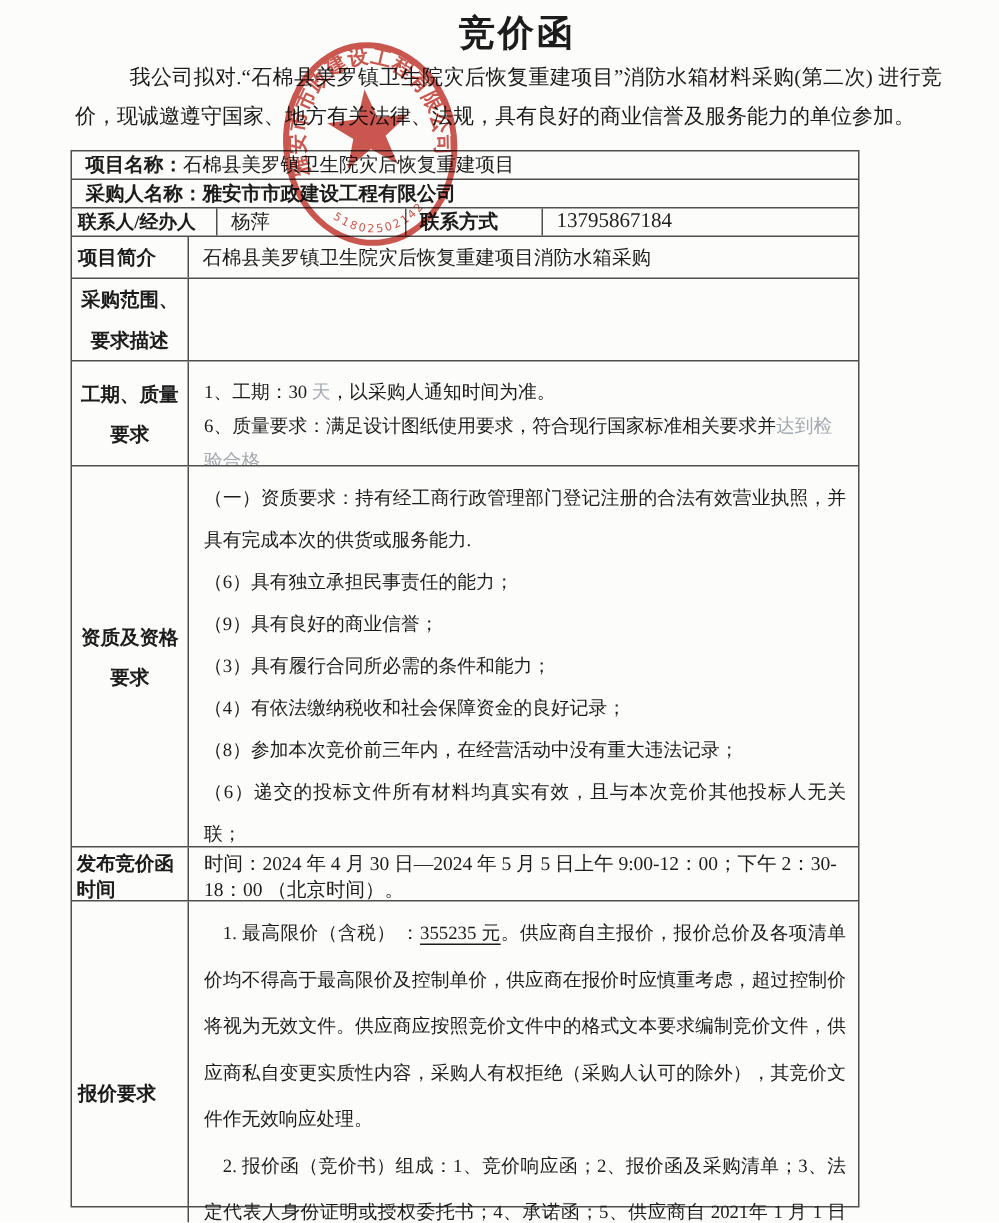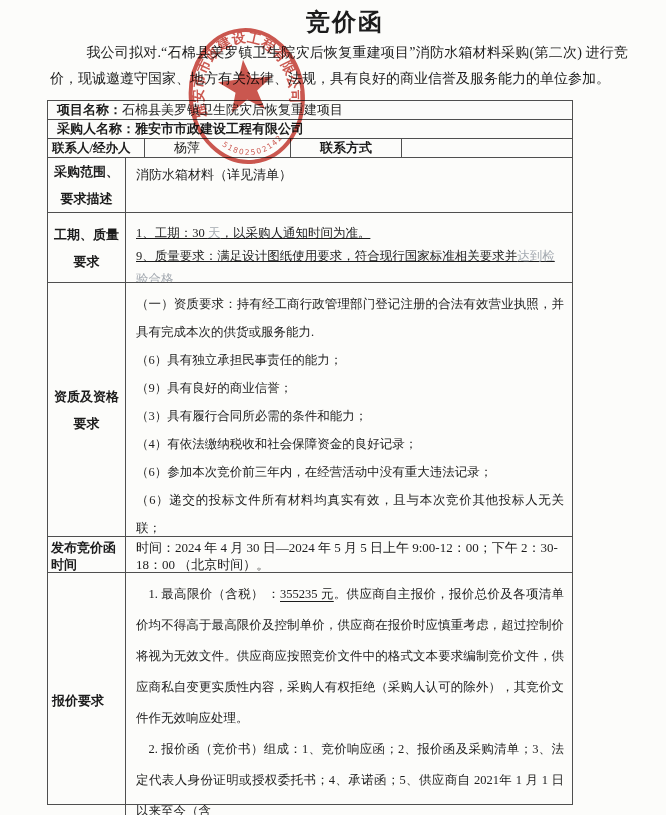--- a/index.html
+++ b/index.html
@@ -61,59 +61,63 @@
       </div>
     </div>
 
     <div class="row" style="height:30px;">
       <div class="cell single" style="flex:1;">
         <span class="bold">采购人名称：</span>
           <span class="bold">雅安市市政建设工程有限公司</span>
       </div>
     </div>
 
-    <div class="row" style="height:26px;gap:20px;">
+    <div class="row" style="height:26px;">
       <div class="cell vline c1 single bold" style="font-size:12.5px;padding-left:4px;">联系人/经办人</div>
       <div class="cell vline c2 single">杨萍</div>
       <div class="cell vline c3 single bold">联系方式</div>
+      <div class="cell c4 single" style="font-size:14px;">13795867184</div>
     </div>
 
+    <div class="row" style="height:31px;">
+      <div class="cell vline lblcol lbl-center" style="text-align:left;padding-left:4px;">项目简介</div>
+      <div class="cell single" style="flex:1;">石棉县美罗镇卫生院灾后恢复重建项目消防水箱采购</div>
+    </div>
 
     <div class="row" style="height:57px;">
       <div class="cell vline lblcol lbl-center">
         <div>采购范围、</div>
         <div>要求描述</div>
       </div>
-      <div class="cell content-pad fs13" style="flex:1;padding-top:8px;">消防水箱材料（详见清单）</div>
     </div>
 
     <div class="row" style="height:70px;">
       <div class="cell vline lblcol lbl-center">
         <div>工期、质量</div>
         <div>要求</div>
       </div>
-      <div class="cell content-pad fs12" style="flex:1;padding-top:9px;line-height:23px;text-decoration:underline;">
+      <div class="cell content-pad fs12" style="flex:1;padding-top:9px;line-height:23px;">
         <div><span>1、工期：30 </span><span class="gray">天</span><span>，以采购人通知时间为准。</span></div>
-        <div><span>9、质量要求：满足设计图纸使用要求，符合现行国家标准相关要求并</span><span class="gray">达到检验合格</span></div>
+        <div><span>6、质量要求：满足设计图纸使用要求，符合现行国家标准相关要求并</span><span class="gray">达到检验合格</span></div>
 
       </div>
     </div>
 
     <div class="row" style="height:254px;">
       <div class="cell vline lblcol lbl-center">
         <div>资质及资格</div>
         <div>要求</div>
       </div>
       <div class="cell content-pad fs12" style="flex:1;padding-top:7px;line-height:28px;text-align:justify;">
         <div>（一）资质要求：持有经工商行政管理部门登记注册的合法有效营业执照，并具有完成本次的供货或服务能力.</div>
         <div>（6）具有独立承担民事责任的能力；</div>
         <div>（9）具有良好的商业信誉；</div>
         <div>（3）具有履行合同所必需的条件和能力；</div>
         <div>（4）有依法缴纳税收和社会保障资金的良好记录；</div>
-        <div>（6）参加本次竞价前三年内，在经营活动中没有重大违法记录；</div>
+        <div>（8）参加本次竞价前三年内，在经营活动中没有重大违法记录；</div>
         <div>（6）递交的投标文件所有材料均真实有效，且与本次竞价其他投标人无关联；</div>
 
       </div>
     </div>
 
     <div class="row" style="height:36px;">
       <div class="cell vline lblcol bold fs13" style="justify-content:flex-start;padding:2px 0 0 3px;line-height:17px;">
         <div>发布竞价函</div>
         <div>时间</div>
       </div>

